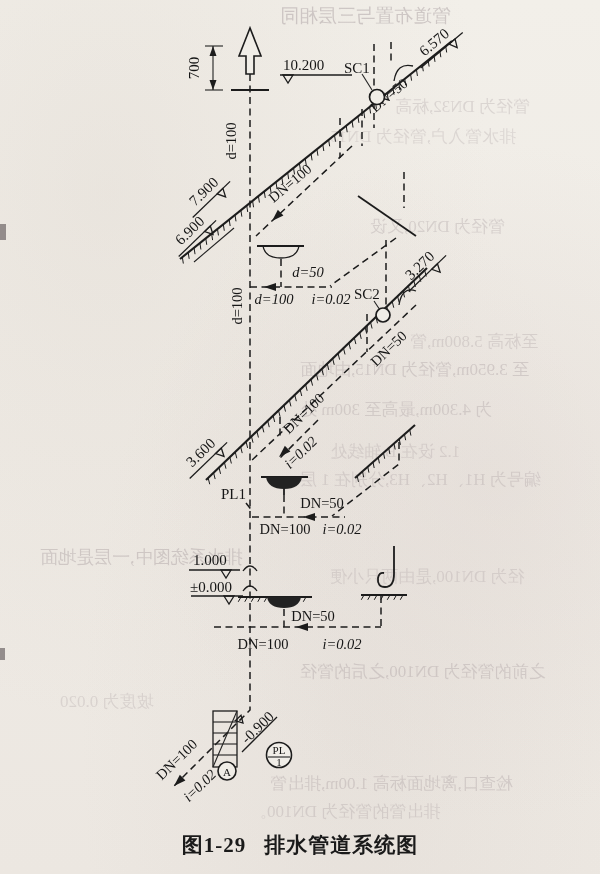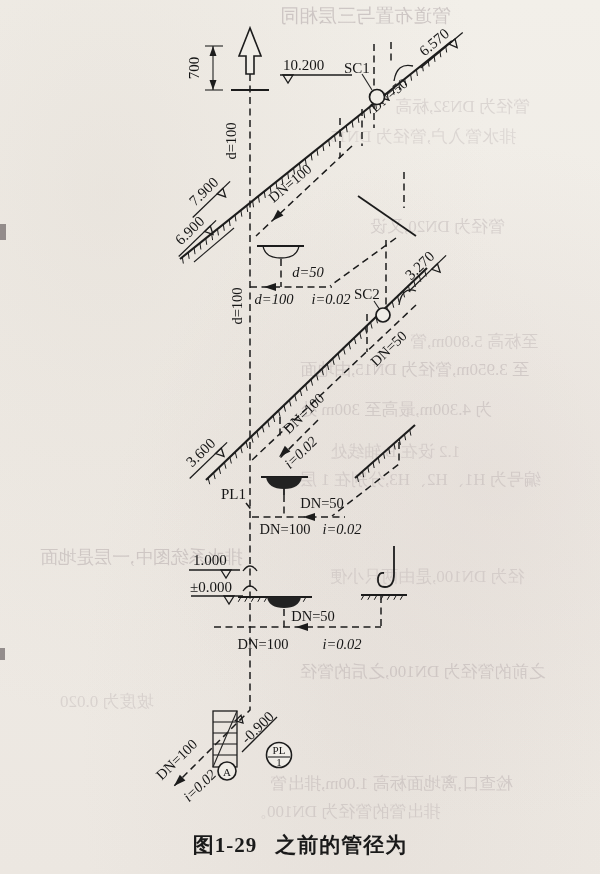--- a/index.html
+++ b/index.html
@@ -371,14 +371,14 @@
   </g>
   <g>
     <circle cx="279" cy="755" r="12.5" style="fill:#f0ede7;stroke:#1c1c1c;stroke-width:1.6"></circle>
     <line class="thin" x1="268" y1="757" x2="290" y2="757"></line>
     <text class="badge" x="279" y="754">PL</text>
     <text class="badge" x="279" y="766">1</text>
   </g>
 </svg>
 
 <div id="caption">
-  <span>图1-29</span><span>之前的管径为</span>
+  <span>图1-29</span><span>排水管道系统图</span>
 </div>
 
 </body></html>

